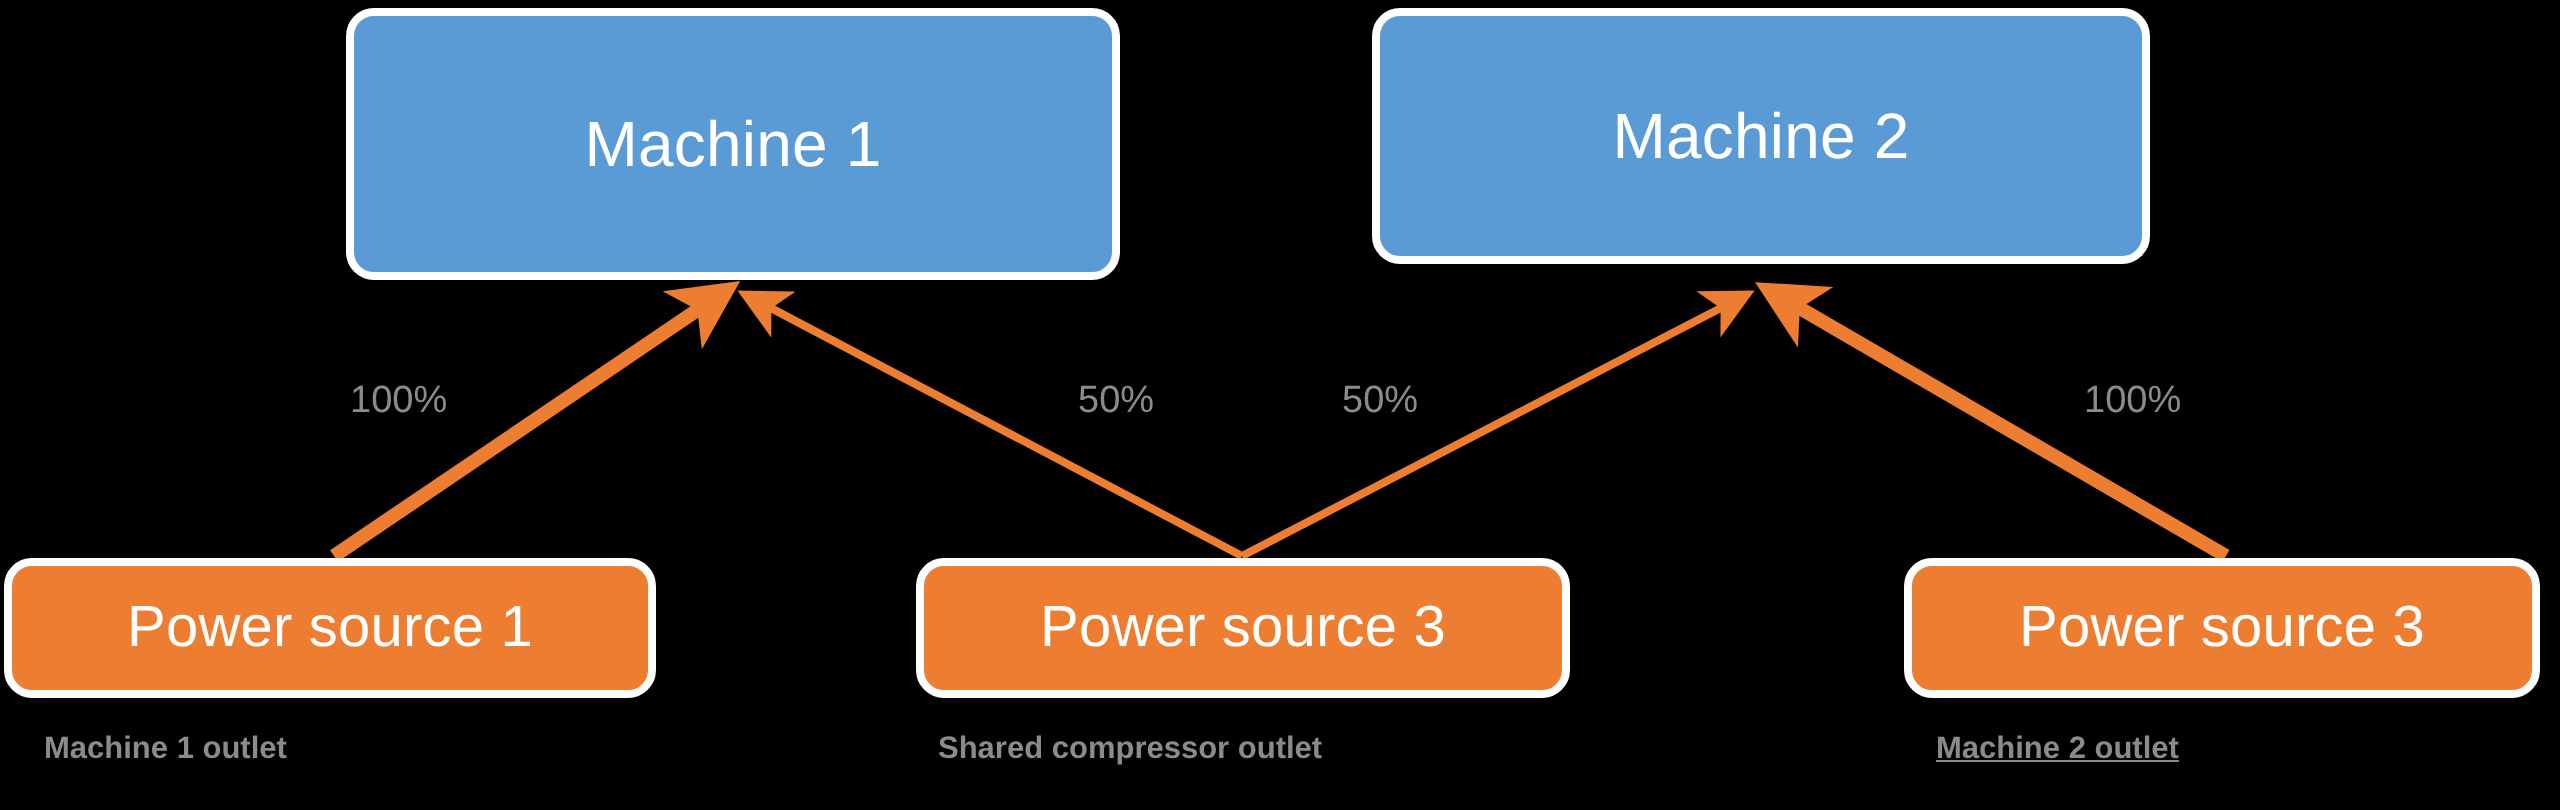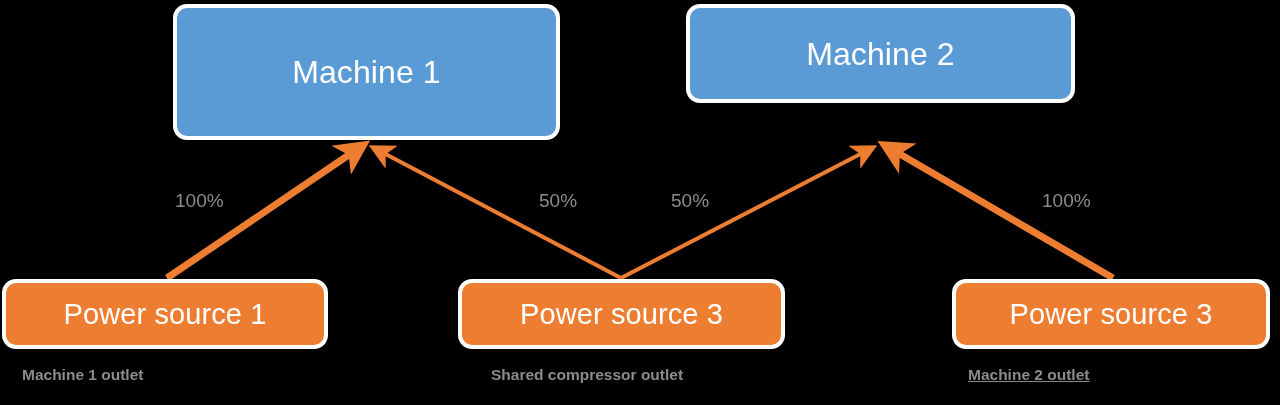--- a/index.html
+++ b/index.html
@@ -60,30 +60,30 @@
     position: absolute;
     color: #8b8b8b;
     font-size: 19px;
     font-weight: normal;
     white-space: nowrap;
     z-index: 4;
   }
 
   
   #machine-1 { left: 173px; top: 4px;  width: 387px; height: 136px; }
-  #machine-2 { left: 686px; top: 4px;  width: 389px; height: 99px; }
+  #machine-2 { left: 686px; top: 4px;  width: 389px; height: 128px; }
 
   
   #power-source-1 { left: 2px;   top: 279px; width: 326px; height: 70px; }
   #power-source-2 { left: 458px; top: 279px; width: 327px; height: 70px; }
   #power-source-3 { left: 952px; top: 279px; width: 318px; height: 70px; }
 
   
   #caption-1 { left: 22px;  top: 366px; }
-  #caption-2 { left: 469px; top: 366px; margin-left: 22px; }
+  #caption-2 { left: 469px; top: 366px; }
   #caption-3 { left: 968px; top: 366px; text-decoration: underline; }
 
   
   #label-e1 { left: 175px;  top: 190px; }
   #label-e2 { left: 539px;  top: 190px; }
   #label-e3 { left: 671px;  top: 190px; }
   #label-e4 { left: 1042px; top: 190px; }
 </style>
 </head>
 <body>

